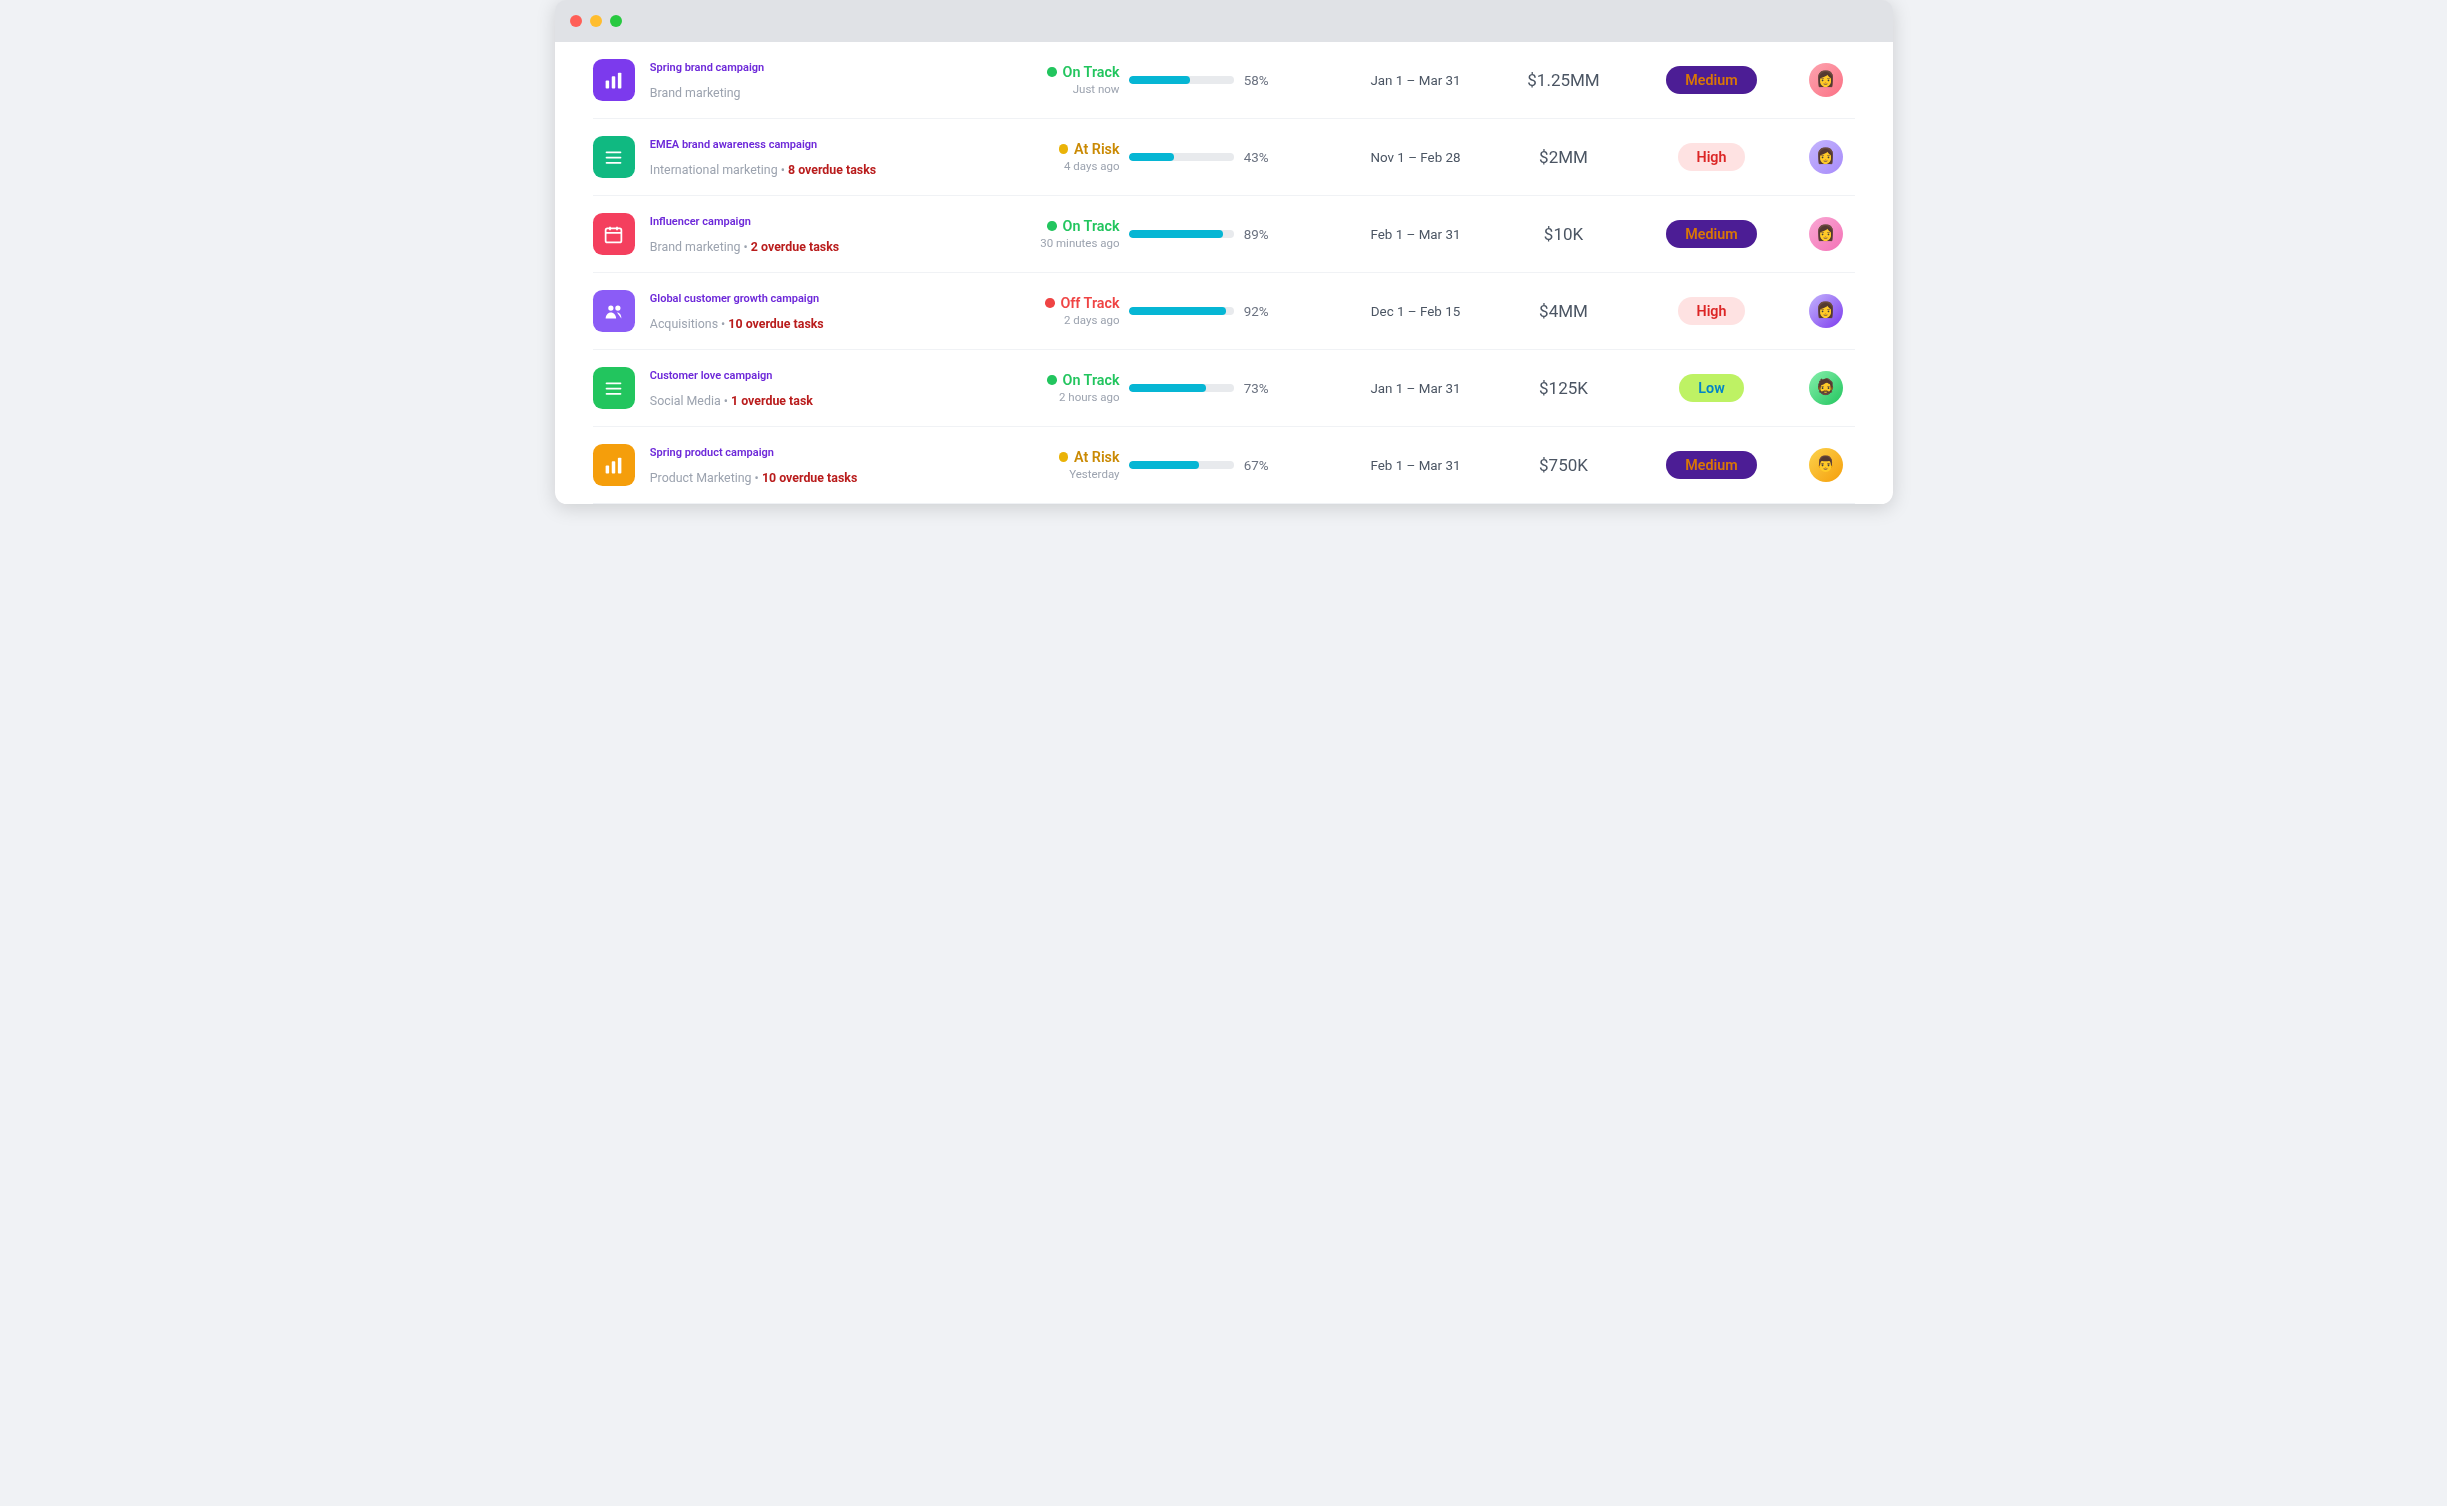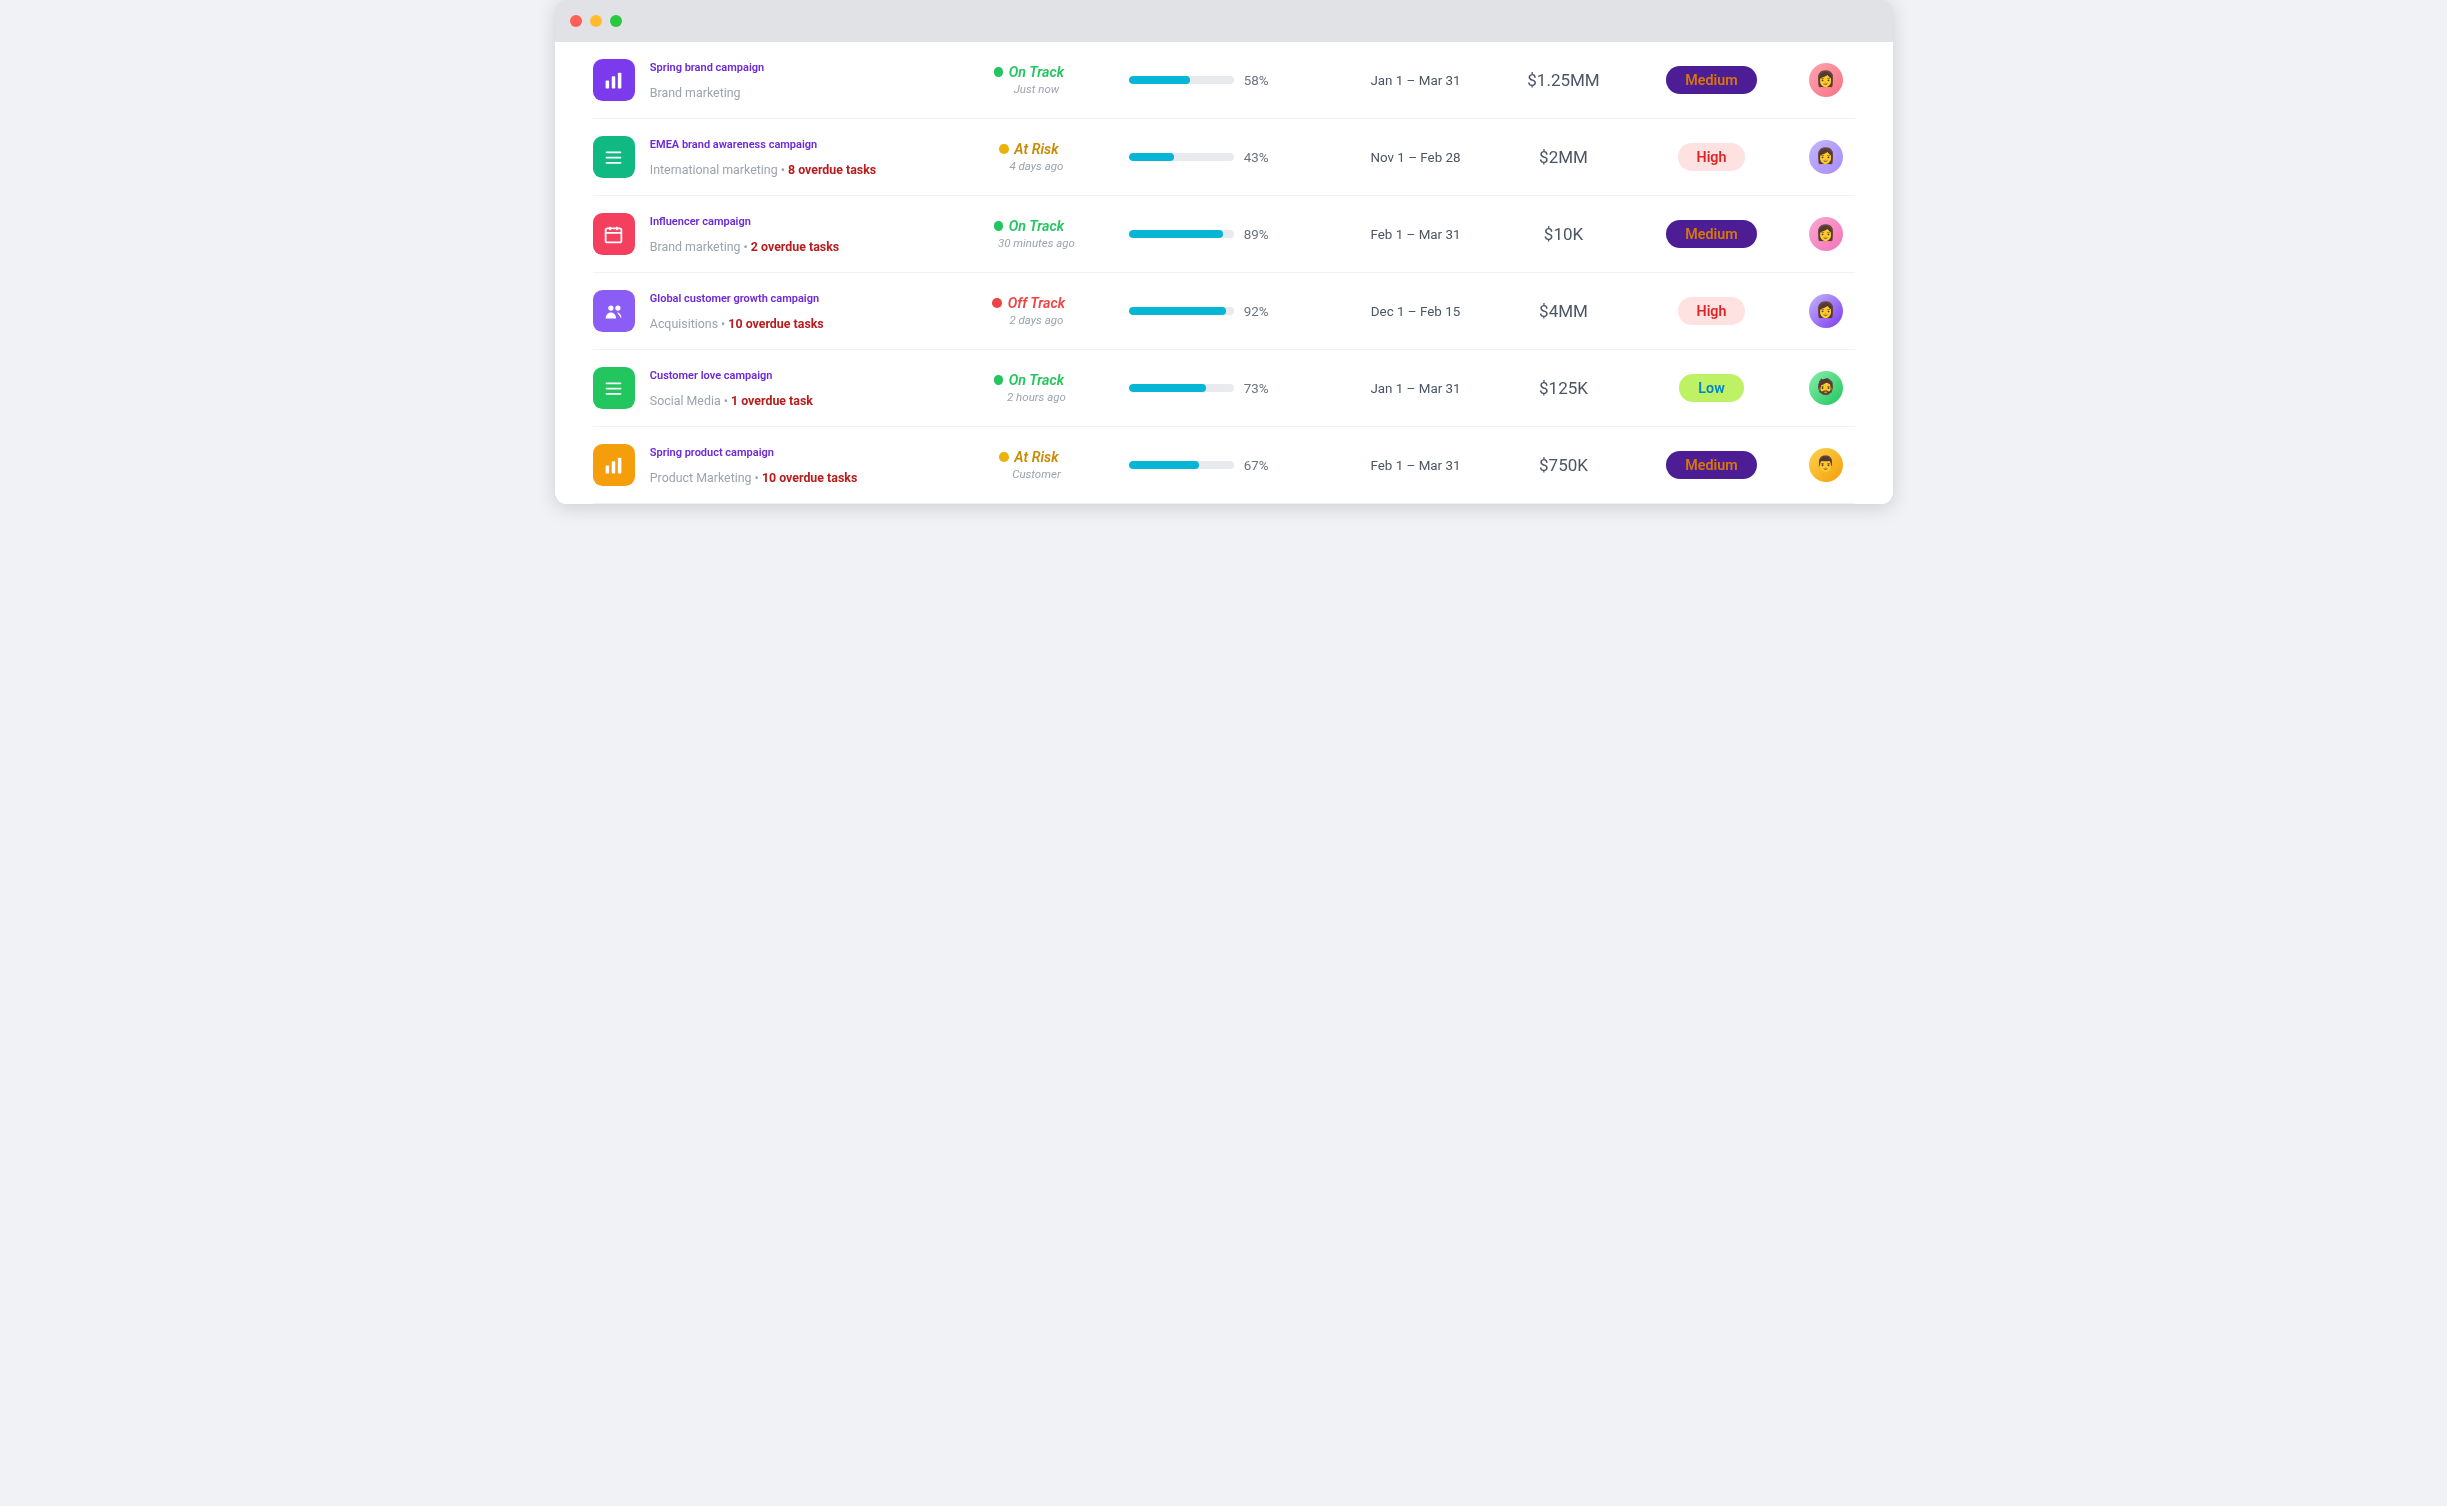--- a/index.html
+++ b/index.html
@@ -114,23 +114,22 @@
       color: #9ca3af;
       margin-top: 11px;
     }
     .overdue {
       color: #b91c1c;
       font-weight: 700;
     }
     .status-col {
       display: flex;
       flex-direction: column;
-      align-items: center;
+      align-items: flex-end;
       padding-left: 9.6px;
-      font-style: italic;
     }
     .status-badge {
       display: flex;
       align-items: center;
       gap: 5.7px;
       font-size: 14.3px;
       font-weight: 600;
     }
     .status-dot {
       width: 9.6px; height: 9.6px;
@@ -445,21 +444,21 @@
       <div>
         <div class="project-name">Spring product campaign</div>
         <div class="project-sub">Product Marketing • <span class="overdue">10 overdue tasks</span></div>
       </div>
     </div>
     <div class="status-col">
       <div class="status-badge">
         <span class="status-dot dot-yellow"></span>
         <span class="text-yellow">At Risk</span>
       </div>
-      <div class="status-time">Customer</div>
+      <div class="status-time">Yesterday</div>
     </div>
     <div class="progress-col">
       <div class="progress-bar-bg">
         <div class="progress-bar-fill" style="width:67%"></div>
       </div>
       <span class="progress-pct">67%</span>
     </div>
     <div class="dates-col">Feb 1 – Mar 31</div>
     <div class="budget-col">$750K</div>
     <div class="priority-col">

